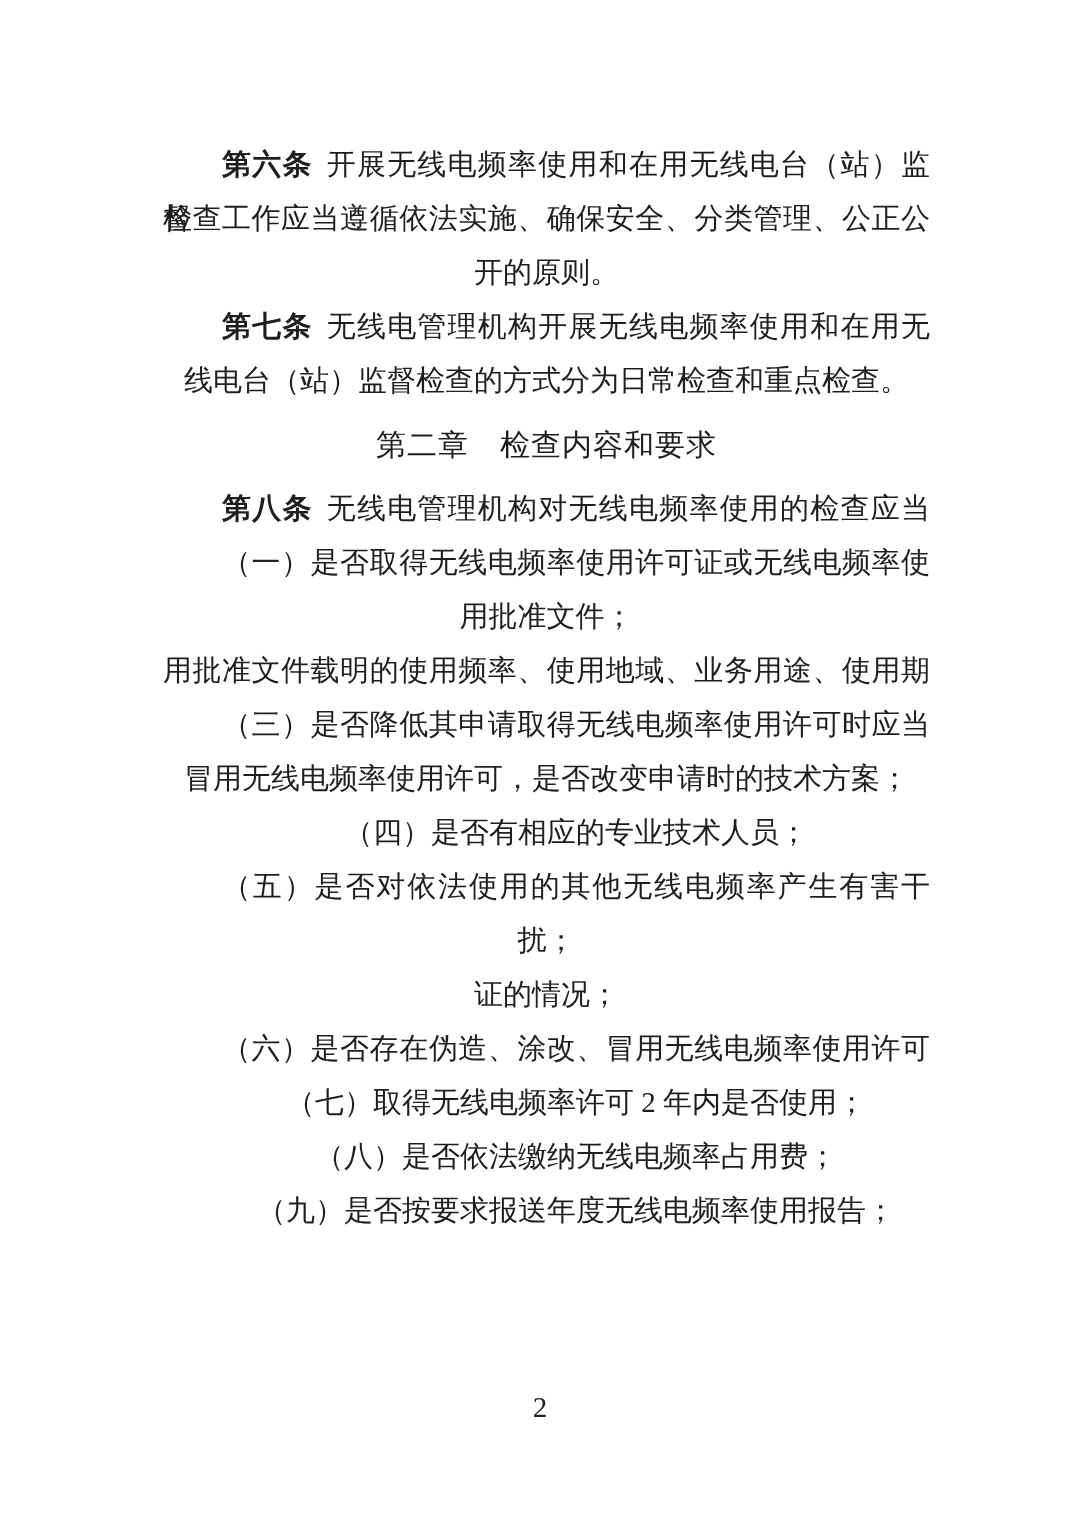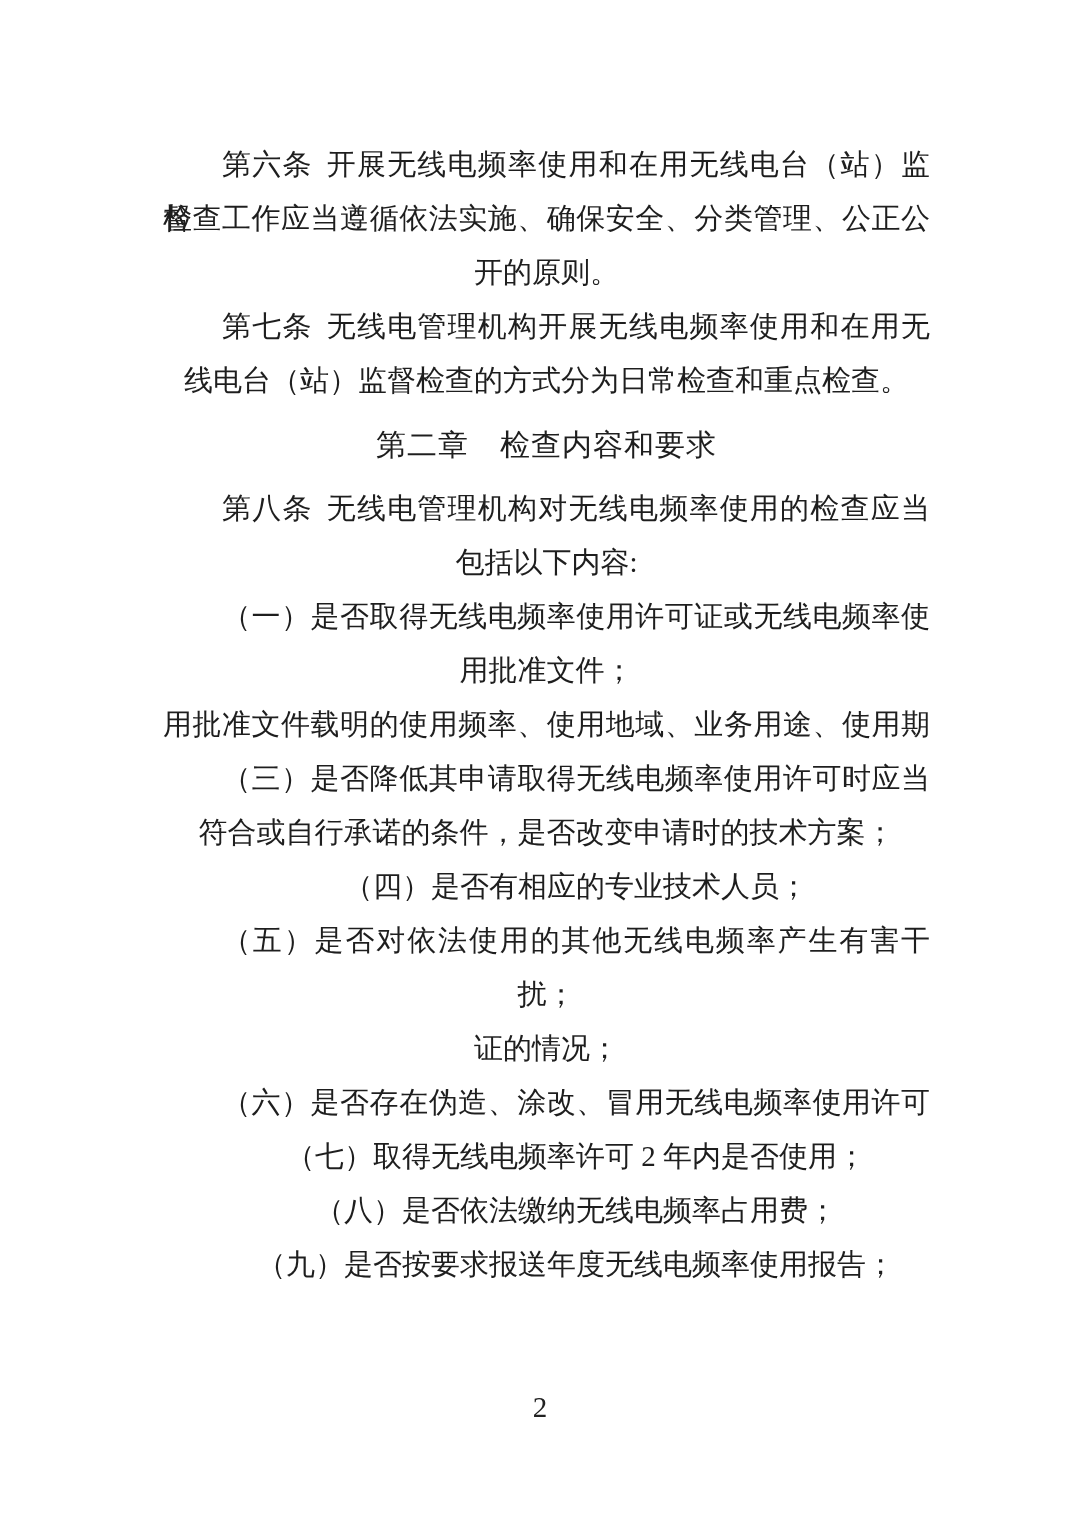--- a/index.html
+++ b/index.html
@@ -32,21 +32,21 @@
   }
   .line.fill {
     text-align: justify;
     text-align-last: justify;
     text-justify: inter-character;
   }
   .line.ind {
     text-indent: 59px;
   }
   .lead {
-    font-weight: 400;
+    font-weight: 700;
     margin-right: 14px;
   }
   .chapter-heading {
     font-family: "Liberation Sans", "DejaVu Sans", sans-serif;
     font-weight: 400;
     font-size: 30px;
     line-height: 54px;
     height: 54px;
     margin-top: 11px;
     margin-bottom: 9px;
@@ -72,26 +72,25 @@
     <div id="front-lines">
         <div class="line ind fill"><span class="lead">第六条</span><span>开展无线电频率使用和在用无线电台（站）监督</span></div>
         <div class="line fill"><span>检查工作应当遵循依法实施、确保安全、分类管理、公正公</span></div>
         <div class="line"><span>开的原则。</span></div>
         <div class="line ind fill"><span class="lead">第七条</span><span>无线电管理机构开展无线电频率使用和在用无</span></div>
         <div class="line"><span>线电台（站）监督检查的方式分为日常检查和重点检查。</span></div>
       </div>
     <div class="chapter-heading">第二章　检查内容和要求</div>
     <div id="back-lines">
         <div class="line ind fill"><span class="lead">第八条</span><span>无线电管理机构对无线电频率使用的检查应当</span></div>
-        <div class="line"><span>包括以下内容:</span></div>
         <div class="line ind fill"><span>（一）是否取得无线电频率使用许可证或无线电频率使</span></div>
         <div class="line"><span>用批准文件；</span></div>
         <div class="line fill"><span>用批准文件载明的使用频率、使用地域、业务用途、使用期</span></div>
         <div class="line ind fill"><span>（三）是否降低其申请取得无线电频率使用许可时应当</span></div>
-        <div class="line"><span>符合或自行承诺的条件，是否改变申请时的技术方案；</span></div>
+        <div class="line"><span>冒用无线电频率使用许可，是否改变申请时的技术方案；</span></div>
         <div class="line ind"><span>（四）是否有相应的专业技术人员；</span></div>
         <div class="line ind fill"><span>（五）是否对依法使用的其他无线电频率产生有害干</span></div>
         <div class="line"><span>扰；</span></div>
         <div class="line"><span>证的情况；</span></div>
         <div class="line ind fill"><span>（六）是否存在伪造、涂改、冒用无线电频率使用许可</span></div>
         <div class="line ind"><span>（七）取得无线电频率许可 2 年内是否使用；</span></div>
         <div class="line ind"><span>（八）是否依法缴纳无线电频率占用费；</span></div>
         <div class="line ind"><span>（九）是否按要求报送年度无线电频率使用报告；</span></div>
       </div>
   </div>

